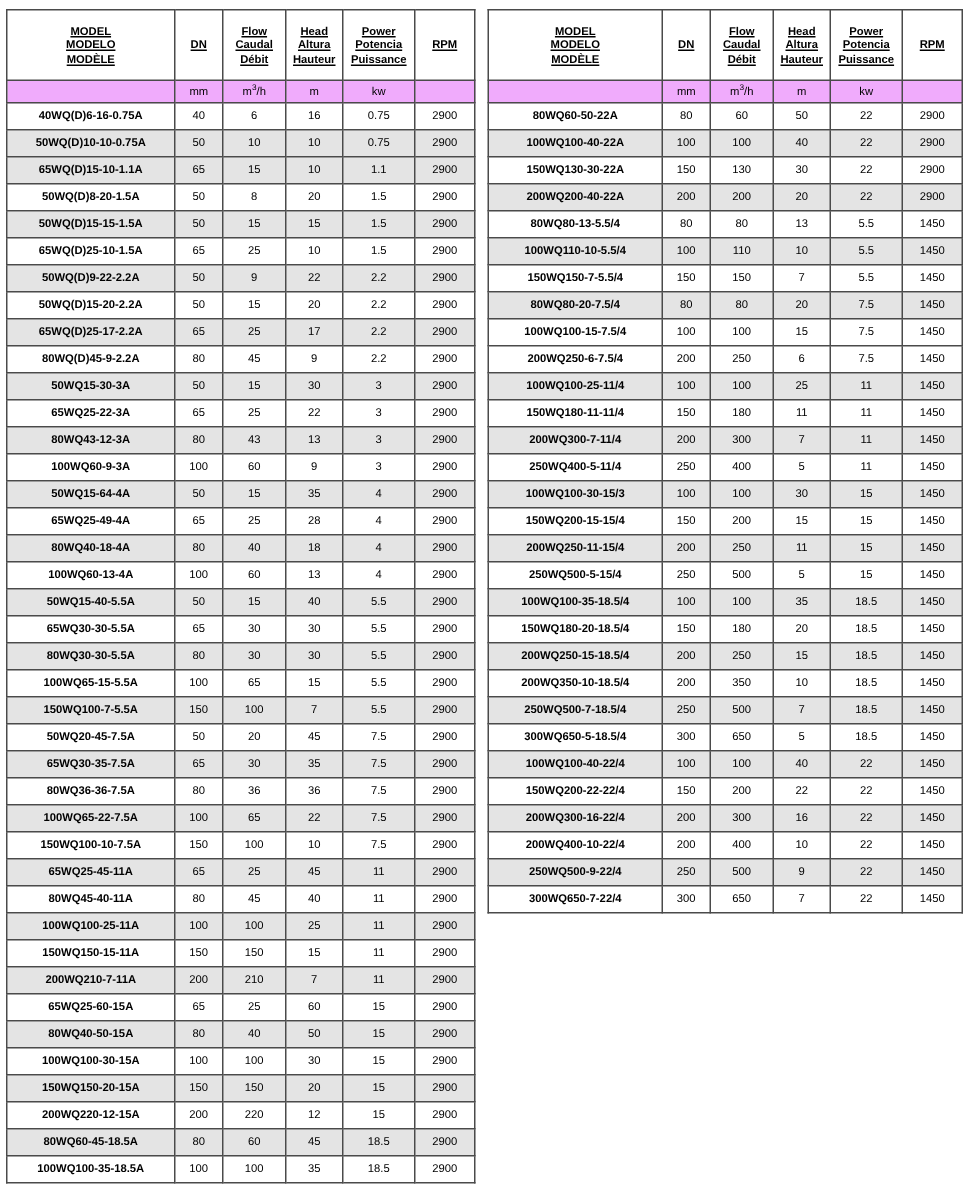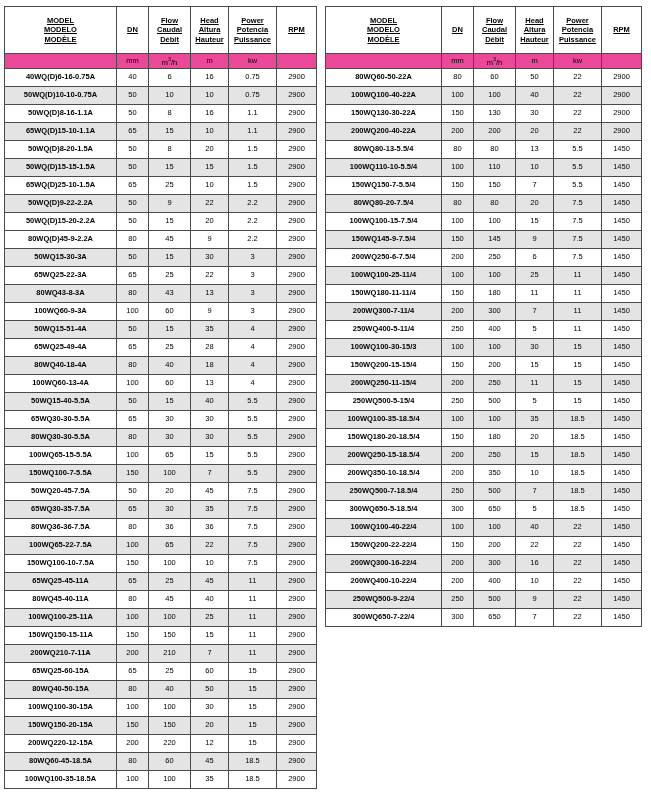--- a/index.html
+++ b/index.html
@@ -49,21 +49,21 @@
     padding: 2px 1px;
     text-decoration: underline;
   }
   .hdr-main .multi {
     display: block;
     line-height: 1.25;
   }
   .hdr-units td {
     height: 14px;
     font-size: 7px;
-    background: #ec4899;
+    background: #f0abfc;
   }
   .row-white td { background: #ffffff; height: 17px; }
   .row-grey td { background: #e4e4e4; height: 17px; }
   td.model {
     font-weight: bold;
     font-size: 7.5px;
   }
   .left-table col.c0 { width: 112px; }
   .left-table col.c1 { width: 32px; }
   .left-table col.c2 { width: 42px; }
@@ -157,28 +157,20 @@
             <td>2900</td>
           </tr>
           <tr class="row-grey">
             <td class="model">50WQ(D)10-10-0.75A</td>
             <td>50</td>
             <td>10</td>
             <td>10</td>
             <td>0.75</td>
             <td>2900</td>
           </tr>
-          <tr class="row-white">
-            <td class="model">50WQ(D)8-16-1.1A</td>
-            <td>50</td>
-            <td>8</td>
-            <td>16</td>
-            <td>1.1</td>
-            <td>2900</td>
-          </tr>
           <tr class="row-grey">
             <td class="model">65WQ(D)15-10-1.1A</td>
             <td>65</td>
             <td>15</td>
             <td>10</td>
             <td>1.1</td>
             <td>2900</td>
           </tr>
           <tr class="row-white">
             <td class="model">50WQ(D)8-20-1.5A</td>
@@ -213,20 +205,28 @@
             <td>2900</td>
           </tr>
           <tr class="row-white">
             <td class="model">50WQ(D)15-20-2.2A</td>
             <td>50</td>
             <td>15</td>
             <td>20</td>
             <td>2.2</td>
             <td>2900</td>
           </tr>
+          <tr class="row-grey">
+            <td class="model">65WQ(D)25-17-2.2A</td>
+            <td>65</td>
+            <td>25</td>
+            <td>17</td>
+            <td>2.2</td>
+            <td>2900</td>
+          </tr>
           <tr class="row-white">
             <td class="model">80WQ(D)45-9-2.2A</td>
             <td>80</td>
             <td>45</td>
             <td>9</td>
             <td>2.2</td>
             <td>2900</td>
           </tr>
           <tr class="row-grey">
             <td class="model">50WQ15-30-3A</td>
@@ -238,37 +238,37 @@
           </tr>
           <tr class="row-white">
             <td class="model">65WQ25-22-3A</td>
             <td>65</td>
             <td>25</td>
             <td>22</td>
             <td>3</td>
             <td>2900</td>
           </tr>
           <tr class="row-grey">
-            <td class="model">80WQ43-8-3A</td>
+            <td class="model">80WQ43-12-3A</td>
             <td>80</td>
             <td>43</td>
             <td>13</td>
             <td>3</td>
             <td>2900</td>
           </tr>
           <tr class="row-white">
             <td class="model">100WQ60-9-3A</td>
             <td>100</td>
             <td>60</td>
             <td>9</td>
             <td>3</td>
             <td>2900</td>
           </tr>
           <tr class="row-grey">
-            <td class="model">50WQ15-51-4A</td>
+            <td class="model">50WQ15-64-4A</td>
             <td>50</td>
             <td>15</td>
             <td>35</td>
             <td>4</td>
             <td>2900</td>
           </tr>
           <tr class="row-white">
             <td class="model">65WQ25-49-4A</td>
             <td>65</td>
             <td>25</td>
@@ -586,28 +586,20 @@
             <td>1450</td>
           </tr>
           <tr class="row-white">
             <td class="model">100WQ100-15-7.5/4</td>
             <td>100</td>
             <td>100</td>
             <td>15</td>
             <td>7.5</td>
             <td>1450</td>
           </tr>
-          <tr class="row-grey">
-            <td class="model">150WQ145-9-7.5/4</td>
-            <td>150</td>
-            <td>145</td>
-            <td>9</td>
-            <td>7.5</td>
-            <td>1450</td>
-          </tr>
           <tr class="row-white">
             <td class="model">200WQ250-6-7.5/4</td>
             <td>200</td>
             <td>250</td>
             <td>6</td>
             <td>7.5</td>
             <td>1450</td>
           </tr>
           <tr class="row-grey">
             <td class="model">100WQ100-25-11/4</td>

